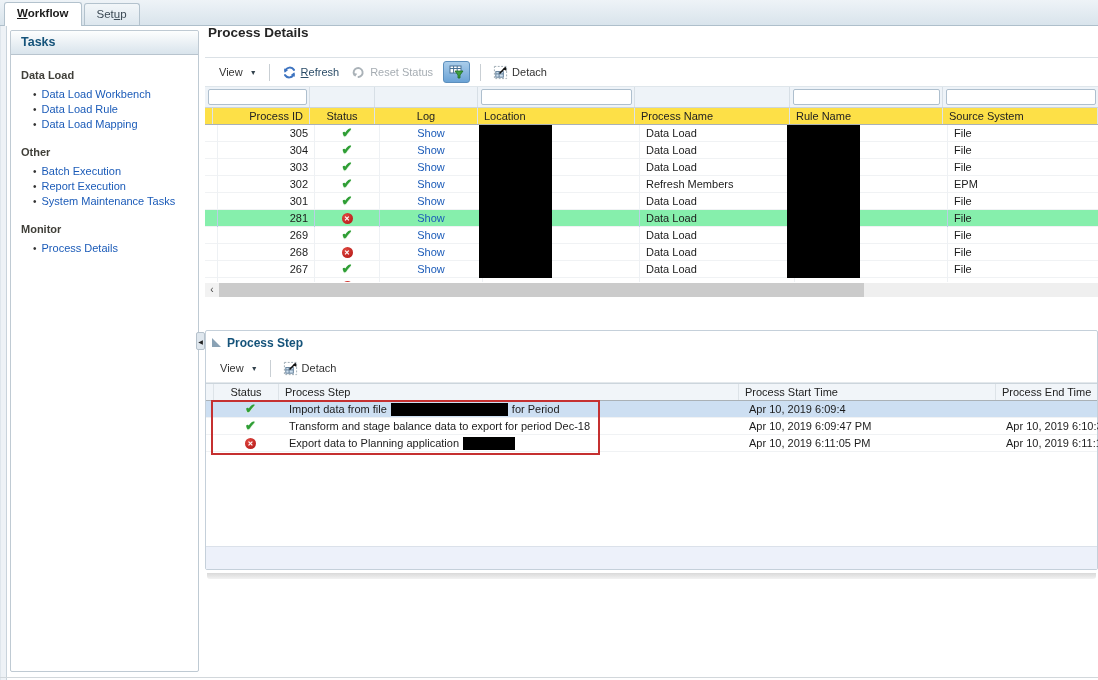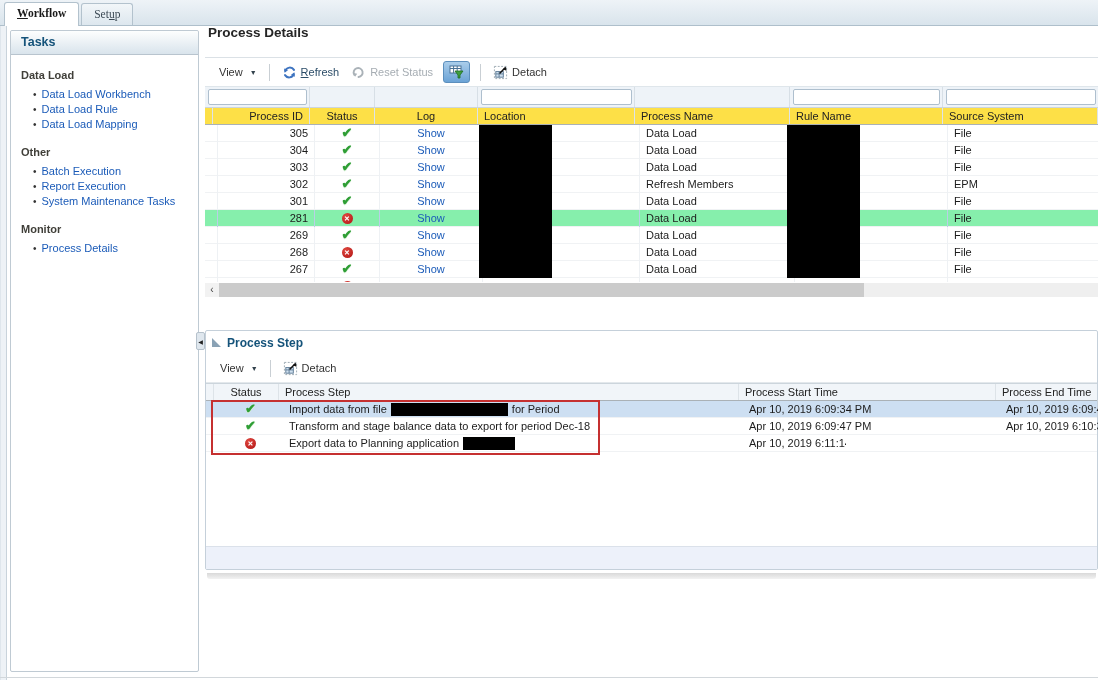--- a/index.html
+++ b/index.html
@@ -4,21 +4,21 @@
 <style>
   * { margin:0; padding:0; box-sizing:border-box; }
   html,body { background:#fff; }
   body { font-family:"Liberation Sans", sans-serif; font-size:11px; color:#1c1c1c; }
   .screen { position:relative; width:1098px; height:680px; overflow:hidden; background:#fff; }
 
   
   .tabbar { position:absolute; left:0; top:0; width:1098px; height:26px;
     background:linear-gradient(#eef3f7,#d9e4ec); border-bottom:1px solid #aebfcb; display:flex; align-items:flex-end; padding-left:4px; }
   .tab { position:relative; height:22px; padding:4px 12px 3px; margin-right:2px; font-size:11.5px; color:#3c4a55;
-    background:linear-gradient(#f2f6f9,#dde7ee); border:1px solid #b3c2cd; border-bottom:none; border-radius:3px 3px 0 0; cursor:default;font-family:Liberation Serif, serif; }
+    background:linear-gradient(#f2f6f9,#dde7ee); border:1px solid #b3c2cd; border-bottom:none; border-radius:3px 3px 0 0; cursor:default; }
   .tab.active { background:#fff; font-weight:bold; color:#1a1a1a; height:24px; z-index:2; margin-bottom:-1px; }
   .tab u { text-decoration:underline; }
 
   
   .edge-strip { position:absolute; left:0; top:26px; width:7px; height:654px; background:#eef2f6; border-right:1px solid #c9d3db; border-left:1px solid #dfe6ec; }
   .splitter-tab { position:absolute; left:196px; top:332px; width:9px; height:18px; background:#dfe7ee; border:1px solid #b6c2cc; border-radius:2px;
     display:flex; align-items:center; justify-content:center; font-size:6px; color:#222; cursor:pointer; z-index:5; }
 
   
   .sidebar { position:absolute; left:10px; top:30px; width:189px; height:642px; background:#fff; border:1px solid #bfcad3; border-radius:2px; }
@@ -406,21 +406,20 @@
     <div class="step-rows" id="step-rows">
       <div class="anno-rect"></div>
     <div class="srow srow0 sel">
     <div class="c sgut"></div>
     <div class="c sstatus ac"><span class="icon-ok">✔</span></div>
     <div class="c sstep stepcell">
       <span class="t1">Import data from file</span>
             <span class="rd"></span>
             <span class="t2">for Period</span>
     </div>
-    <div class="c sstart">Apr 10, 2019 6:09:34 PM</div>
     <div class="c send">Apr 10, 2019 6:09:47 PM</div>
   </div>
         <div class="srow srow1">
     <div class="c sgut"></div>
     <div class="c sstatus ac"><span class="icon-ok">✔</span></div>
     <div class="c sstep stepcell">
       <span class="t1">Transform and stage balance data to export for period Dec-18</span>
             <span class="rd" hidden=""></span>
             <span class="t2"></span>
     </div>
@@ -428,20 +427,21 @@
     <div class="c send">Apr 10, 2019 6:10:31 PM</div>
   </div>
         <div class="srow srow2">
     <div class="c sgut"></div>
     <div class="c sstatus ac"><span class="icon-err">✕</span></div>
     <div class="c sstep stepcell">
       <span class="t1">Export data to Planning application</span>
             <span class="rd"></span>
             <span class="t2"></span>
     </div>
+    <div class="c sstart">Apr 10, 2019 6:11:05 PM</div>
     <div class="c send">Apr 10, 2019 6:11:14 PM</div>
   </div>
       </div>
     <div class="step-footer"></div>
   </div>
 
   <div class="panel-shadow"></div>
   <div class="bottom-line"></div>
 </div>
 

